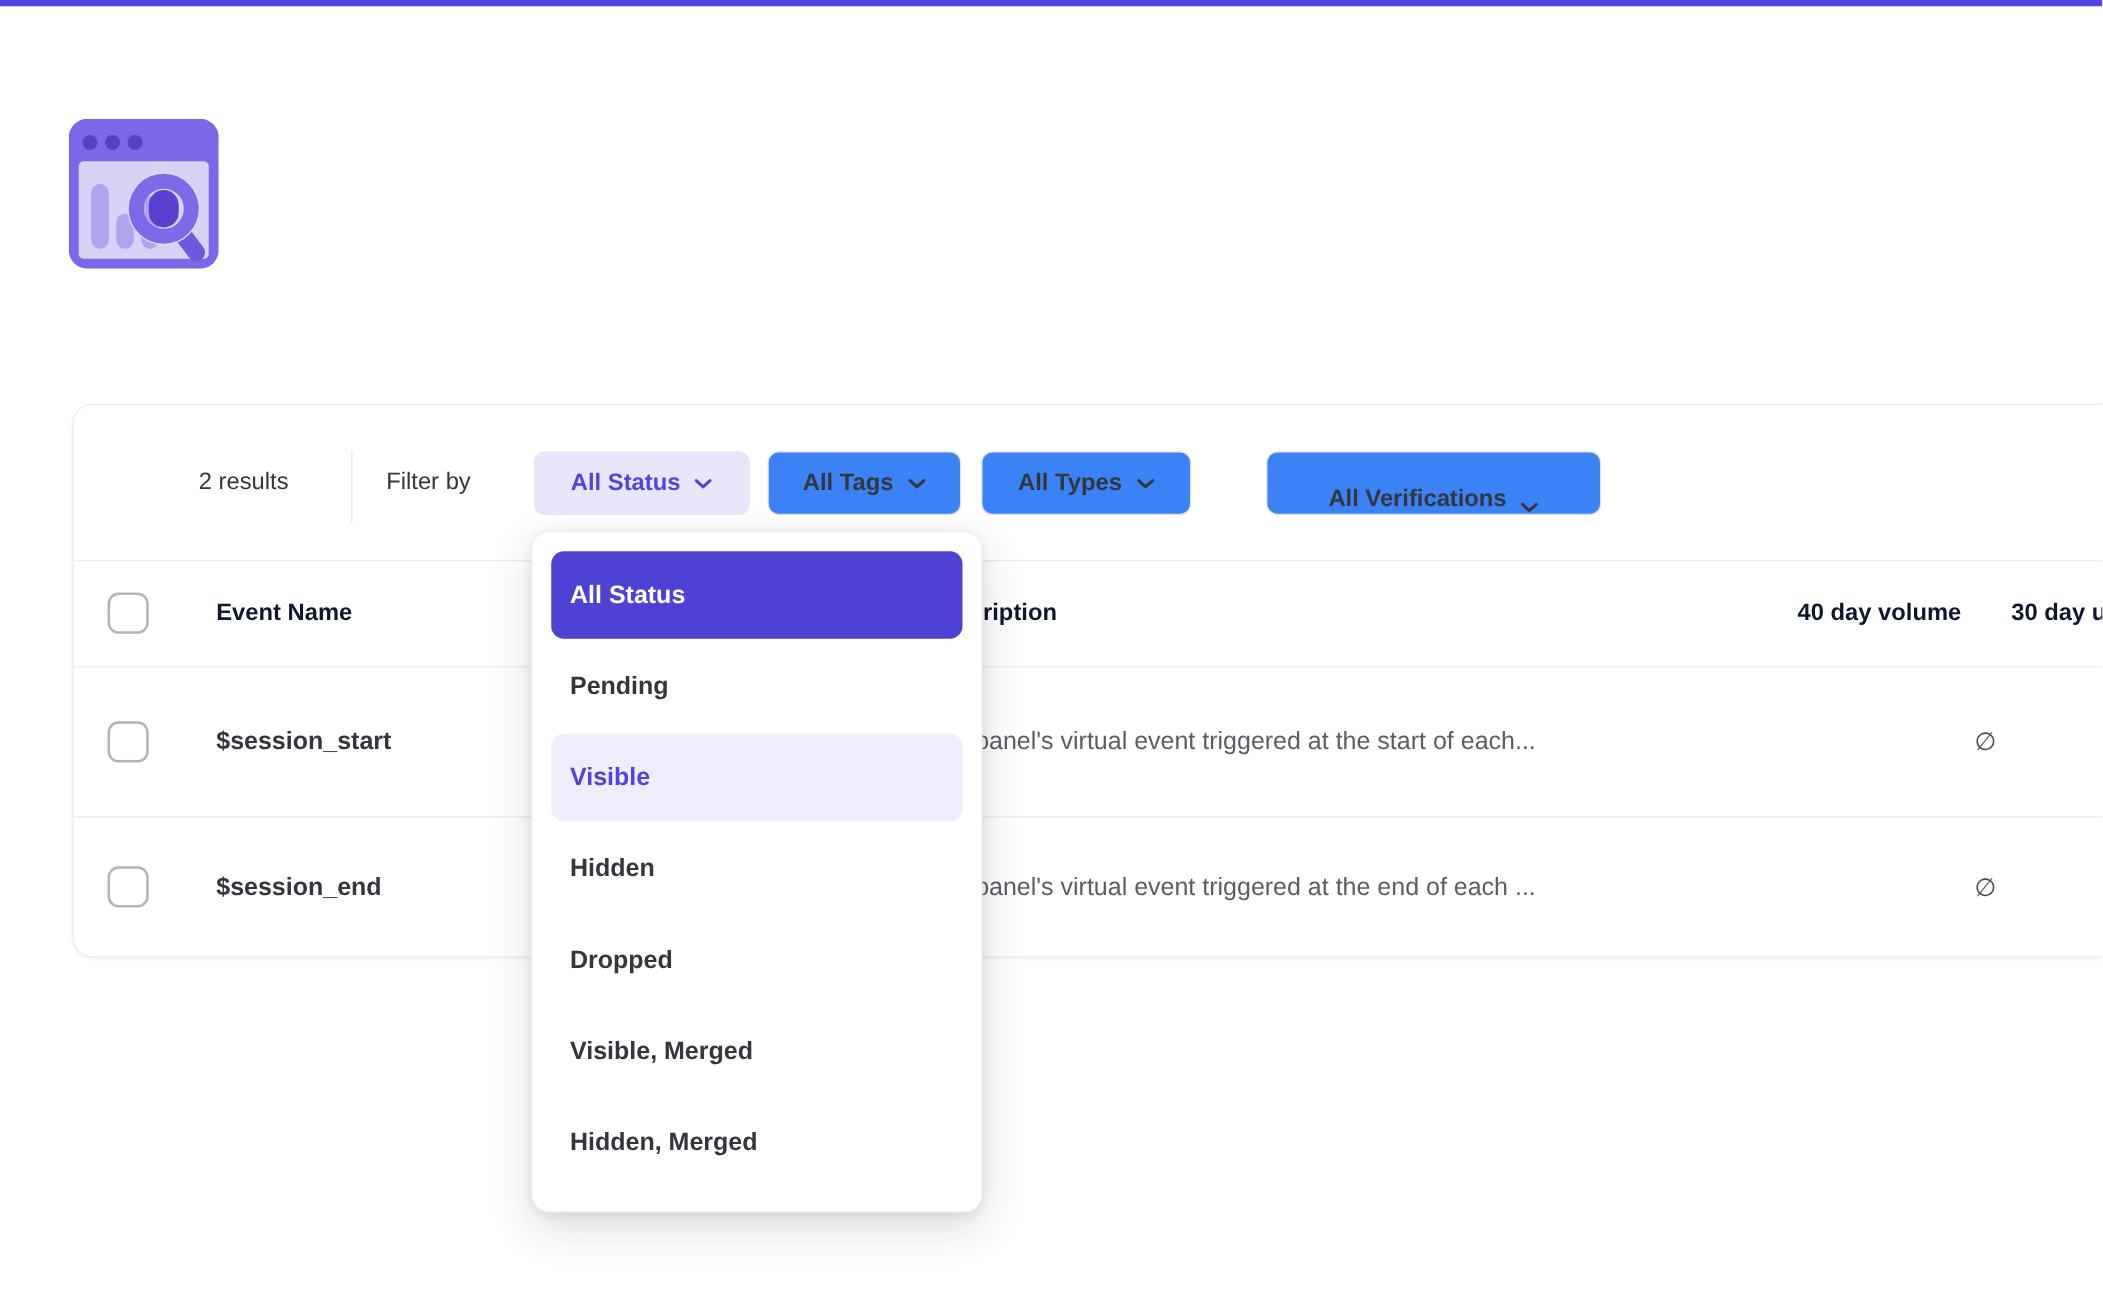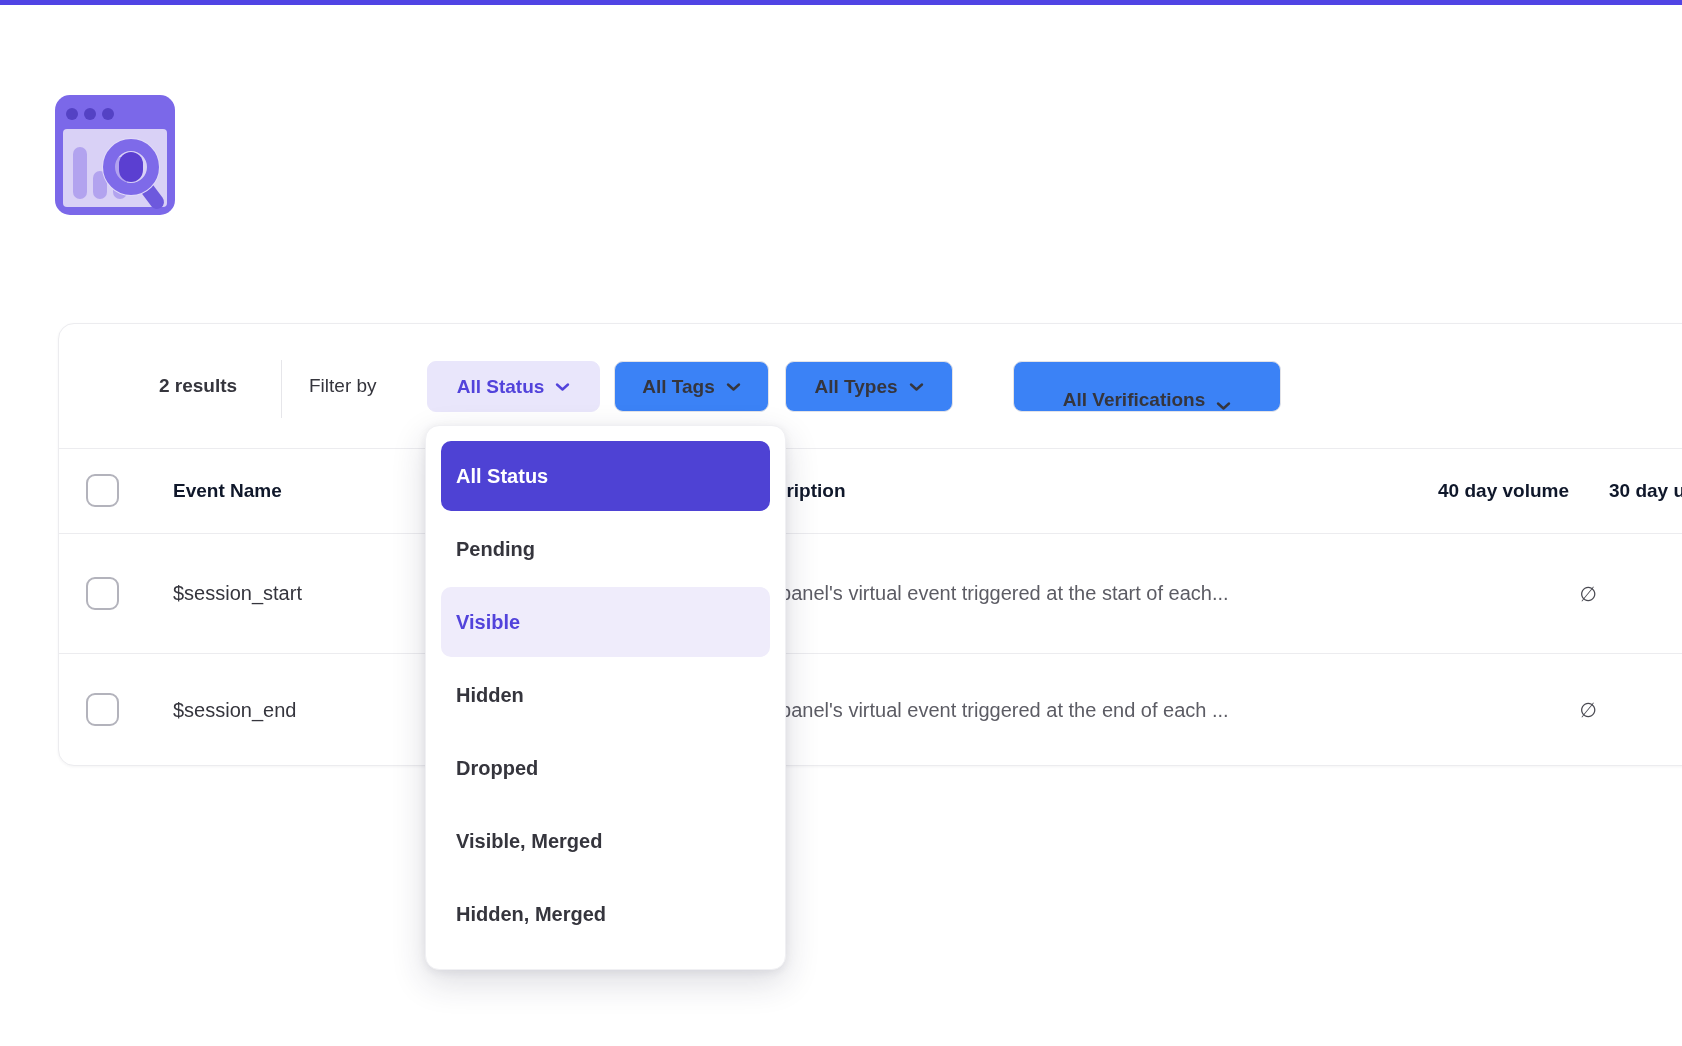--- a/index.html
+++ b/index.html
@@ -17,21 +17,21 @@
   .docs-link { display:inline-block; margin-top:7px; font-size:20px; font-weight:500; color:#5243db; text-decoration:none; cursor:pointer; }
 
   
   .card { position:absolute; left:58px; top:323px; width:1660px; height:443px;
           background:#fff; border:1px solid #ececef; border-radius:16px;
           box-shadow:0 1px 3px rgba(30,30,50,0.05); }
 
   
   .filter-row { position:absolute; left:0; top:0; width:100%; height:124px; }
   .results-label { position:absolute; left:100px; top:0; height:124px; display:flex; align-items:center;
-                   font-size:19px; font-weight:700; color:#35353d; }
+                   font-size:19px; font-weight:400; color:#35353d; }
   .v-divider { position:absolute; left:222px; top:36px; width:1px; height:58px; background:#e6e6ea; }
   .filterby-label { position:absolute; left:250px; top:0; height:124px; display:flex; align-items:center;
                     font-size:19px; color:#35353d; }
   .fbtn { position:absolute; top:37px; height:51px; display:flex; align-items:center; justify-content:center; gap:11px;
           background:#3b82f6; border:1px solid #e3e3e7; border-radius:9px; font-size:19px; font-weight:600;
           color:#35353d; cursor:pointer; }
   .fbtn.active { background:#e9e6fb; border-color:#e9e6fb; color:#5243db; }
   .fbtn .chev { display:flex; }
   #btn-status { left:368px; width:173px; }
   #btn-tags { left:555px; width:155px; }
@@ -45,21 +45,21 @@
   .trow.r1 { top:210px; height:119px; }
   .trow.r2 { top:329px; height:113px; border-top:1px solid #ececef; }
   .cell { position:absolute; top:0; height:100%; display:flex; align-items:center; }
   .checkbox { position:absolute; left:27px; top:50%; margin-top:-17px; width:33px; height:33px;
               border:2px solid #b3b3bc; border-radius:9px; background:#fff; cursor:pointer; }
   .col-head { font-size:19px; font-weight:700; color:#0f172a; }
   .c-name { left:114px; }
   .c-desc { left:682px; }
   .c-vol { right:148px; }
   .c-users { left:1550px; white-space:nowrap; }
-  .val-name { left:114px; font-size:20px; font-weight:400; color:#35353d; }
+  .val-name { left:114px; font-size:20px; font-weight:700; color:#35353d; }
   .val-desc { left:690px; font-size:20px; color:#5c5c64; white-space:nowrap; }
   .val-vol { right:120px; font-size:20px; color:#4a4a52; }
 
   
   .menu { position:absolute; left:425px; top:425px; width:361px; height:545px; background:#fff;
           border:1px solid #f0f0f3; border-radius:14px; padding:15px;
           box-shadow:0 12px 34px rgba(40,40,70,0.16), 0 2px 8px rgba(40,40,70,0.08); z-index:20; }
   .menu-item { height:70px; margin-bottom:3px; border-radius:10px; display:flex; align-items:center;
                padding-left:15px; font-size:20px; font-weight:600; color:#35353d; cursor:pointer; }
   .menu-item.selected { background:#4e42d4; color:#ffffff; }

